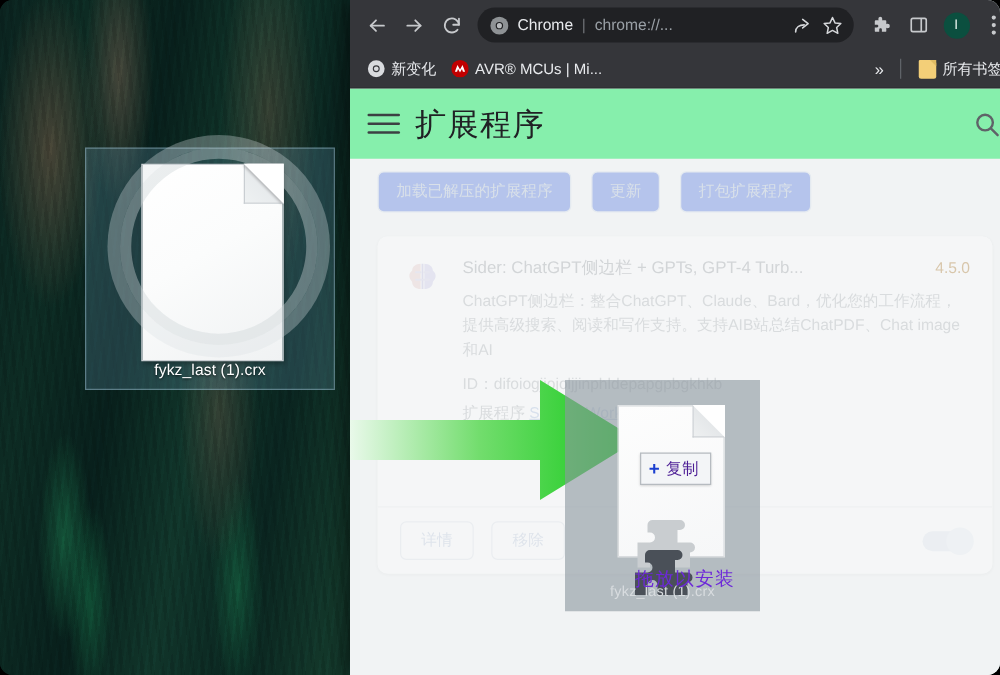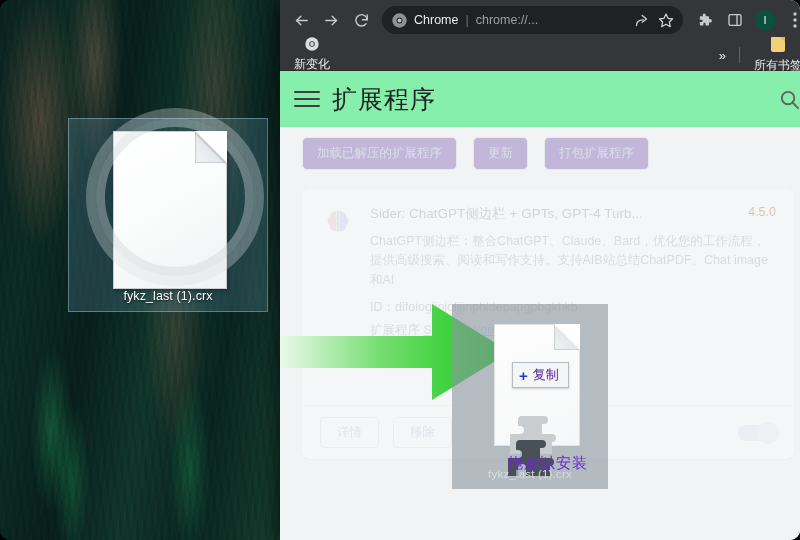--- a/index.html
+++ b/index.html
@@ -113,21 +113,21 @@
   }
 
   
   .bookmarks {
     height: 31px; background: #35363a; display: flex; align-items: center;
     padding: 0 8px; gap: 0; color: #e8eaed; font-size: 12px;
     border-bottom: 1px solid #2a2b2e;
   }
   .bm {
     display: flex; align-items: center; gap: 5px; padding: 3px 6px;
-    border-radius: 4px; white-space: nowrap; max-width: 150px; overflow: hidden; flex-direction: column;
+    border-radius: 4px; white-space: nowrap; max-width: 150px; overflow: hidden;
   }
   .bm-label { overflow: hidden; text-overflow: ellipsis; }
   .bm-fav { width: 14px; height: 14px; flex:0 0 auto; border-radius: 50%;
             display:flex; align-items:center; justify-content:center; font-size: 9px; }
   .bm-overflow { margin-left: auto; display:flex; align-items:center; gap:8px; }
   .chev { color:#e8eaed; font-size: 13px; padding: 0 5px; }
   .vdiv { width:1px; height:16px; background:#5f6368; }
   .folder-ico { width: 14px; height: 15px; background: #f3cf78; border-radius: 1px 3px 2px 2px; position: relative; }
   .folder-ico::after { content:""; position:absolute; right:0; top:0; border-left:5px solid transparent; border-top:5px solid #e0bb62; }
 
@@ -158,34 +158,34 @@
     position: absolute; right: -2px; top: -2px; width: 24px; height: 24px;
     border-radius: 50%; background: #1a73e8; box-shadow: 0 1px 3px rgba(0,0,0,.3);
   }
 
   
   .ext-actions {
     display: flex; gap: 16px; padding: 10px 22px 12px;
     background: #f1f3f4; opacity: .28;
   }
   .ext-actions .abtn {
-    border: 1px solid #c6d4e8; border-radius: 5px; background: #4c1d95;
+    border: 1px solid #c6d4e8; border-radius: 5px; background: #1d4ed8;
     color: #9db2cf; font-size: 12.5px; padding: 7px 14px; white-space: nowrap;
   }
 
   
   .ext-card {
     position: absolute; left: 22px; right: 22px; top: 118px; height: 270px;
     background: #ffffff; border-radius: 8px; box-shadow: 0 1px 3px rgba(0,0,0,.10);
     opacity: .30; overflow: hidden;
   }
   .card-top { display: flex; padding: 16px 18px 0; gap: 14px; }
   .brain-ico { width: 36px; height: 36px; flex:0 0 auto; }
   .card-body { flex: 1 1 auto; min-width: 0; }
-  .card-title-row { display: flex; align-items: flex-start; gap: 14px; }
+  .card-title-row { display: flex; align-items: center; gap: 14px; }
   .card-title { font-size: 13.5px; color: #8e9298; white-space: nowrap; overflow:hidden; text-overflow: ellipsis; flex:1 1 auto;}
   .card-ver { font-size: 12.5px; color: #a16207; flex:0 0 auto; }
   .card-desc { margin-top: 9px; font-size: 12.5px; line-height: 1.55; color: #a4a8ad; }
   .card-id { margin-top: 9px; font-size: 12.5px; color: #a4a8ad; }
   .card-links { margin-top: 6px; font-size: 12.5px; color: #a4a8ad; }
   .card-links a { color: #9fb6dd; text-decoration: underline; }
   .card-foot {
     position: absolute; left: 0; right: 0; bottom: 0; height: 54px;
     display: flex; align-items: center; gap: 14px; padding: 0 18px;
     border-top: 1px solid #eceef0;
@@ -335,20 +335,29 @@
       <div class="bm">
         <span class="bm-fav">
           <svg width="14" height="14" viewBox="0 0 48 48">
               <circle cx="24" cy="24" r="23" fill="#d9dbde"></circle>
               <circle cx="24" cy="24" r="9.5" fill="#35363a"></circle>
               <circle cx="24" cy="24" r="6.5" fill="#d9dbde"></circle>
             </svg>
         </span>
         <span class="bm-label">新变化</span>
       </div>
+      <div class="bm">
+        <span class="bm-fav">
+          <svg width="14" height="14" viewBox="0 0 24 24">
+              <circle cx="12" cy="12" r="12" fill="#c00000"></circle>
+              <path d="M5 16 L8.5 7 L12 13 L15.5 7 L19 16 L16 16 L14.7 12.4 L12 17 L9.3 12.4 L8 16 Z" fill="#fff"></path>
+            </svg>
+        </span>
+        <span class="bm-label">AVR® MCUs | Mi...</span>
+      </div>
 
       <div class="bm-overflow">
         <span class="chev">»</span>
         <span class="vdiv"></span>
         <div class="bm">
           <span class="folder-ico"></span>
           <span class="bm-label">所有书签</span>
         </div>
       </div>
     </div>

